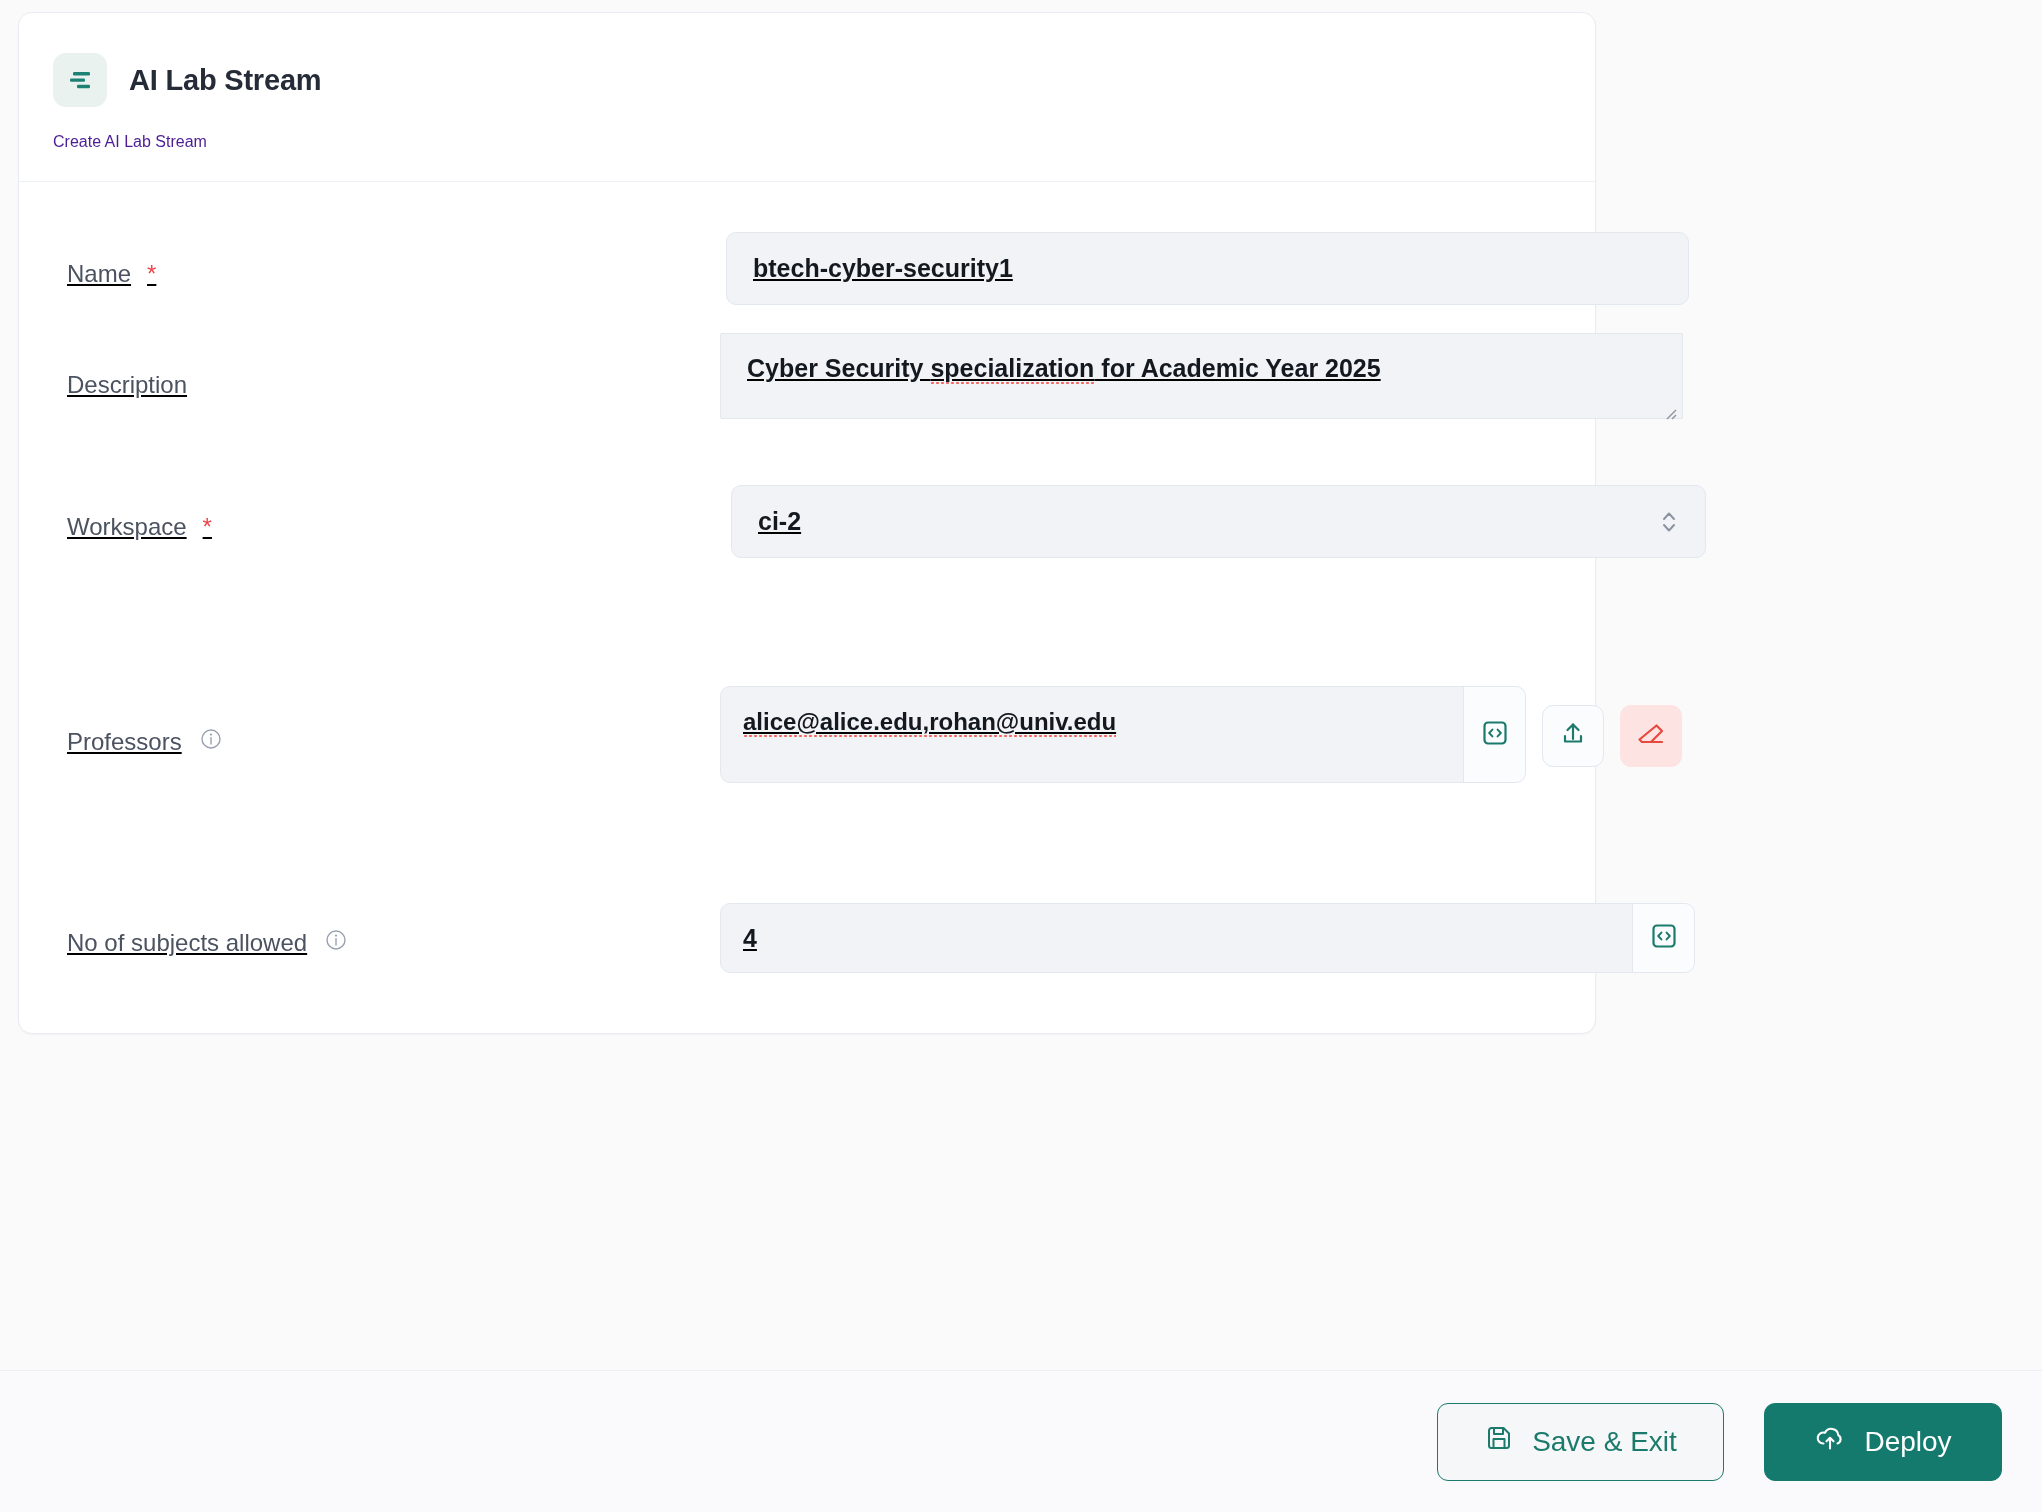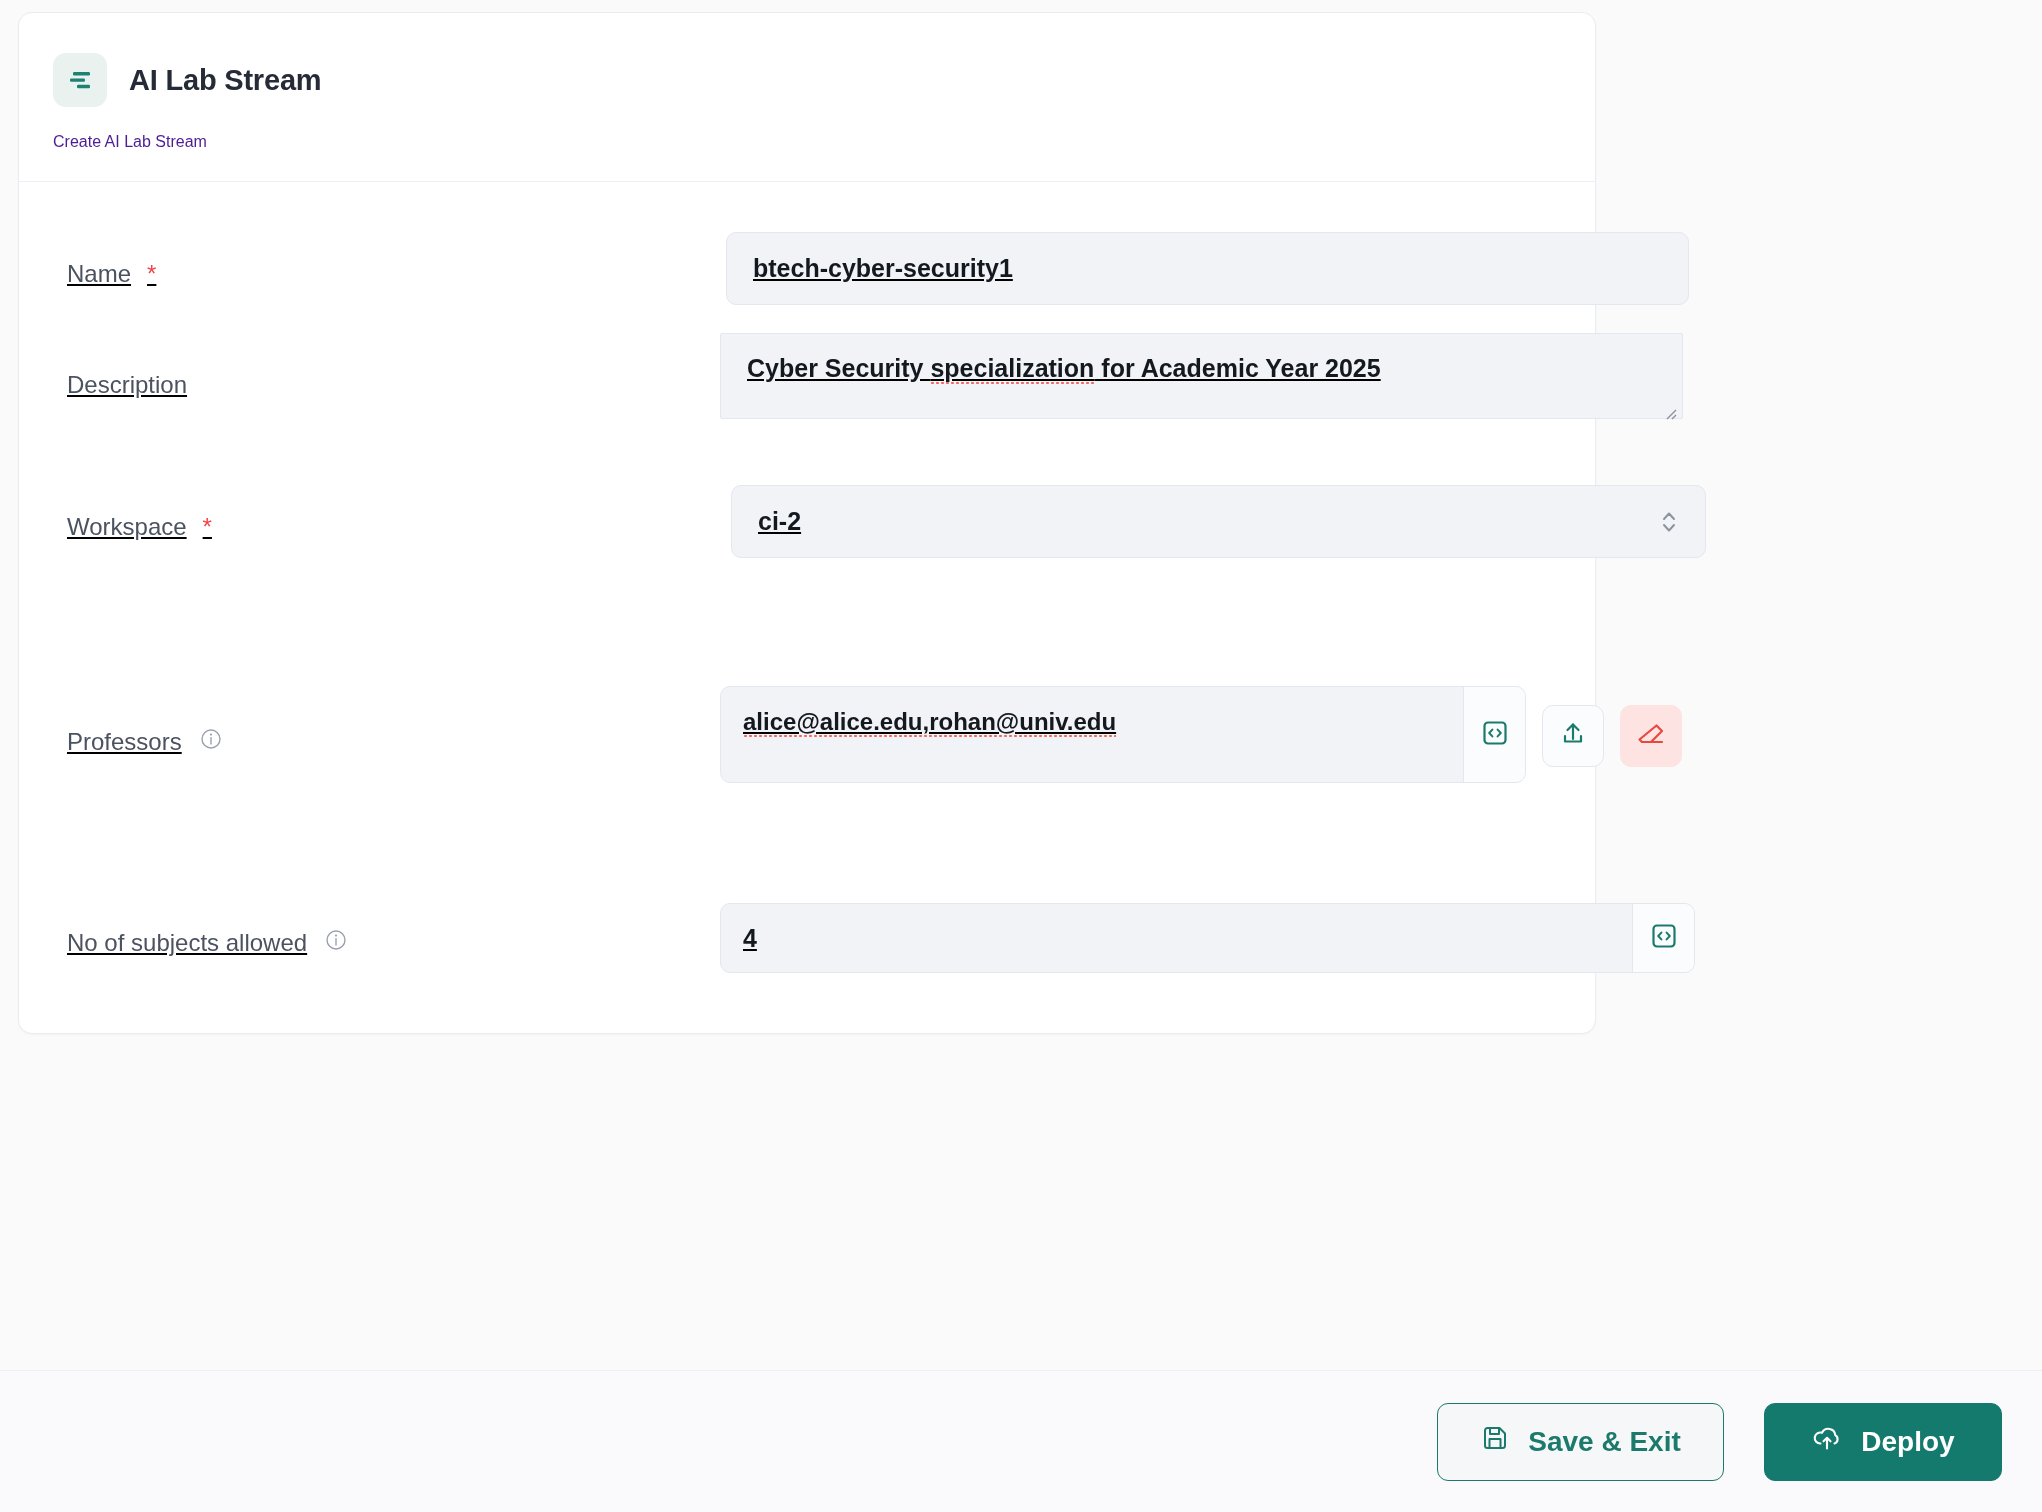--- a/index.html
+++ b/index.html
@@ -261,21 +261,21 @@
     padding-right: 40px;
   }
   .btn {
     display: flex;
     align-items: center;
     justify-content: center;
     gap: 18px;
     height: 78px;
     border-radius: 11px;
     font-size: 28px;
-    font-weight: bold;
+    font-weight: normal;
     cursor: pointer;
   }
   .btn-save {
     width: 287px;
     background: #f5f7f8;
     border: 1px solid #1b7a6b;
     color: #1b7a6b;
   }
   .btn-deploy {
     width: 238px;

